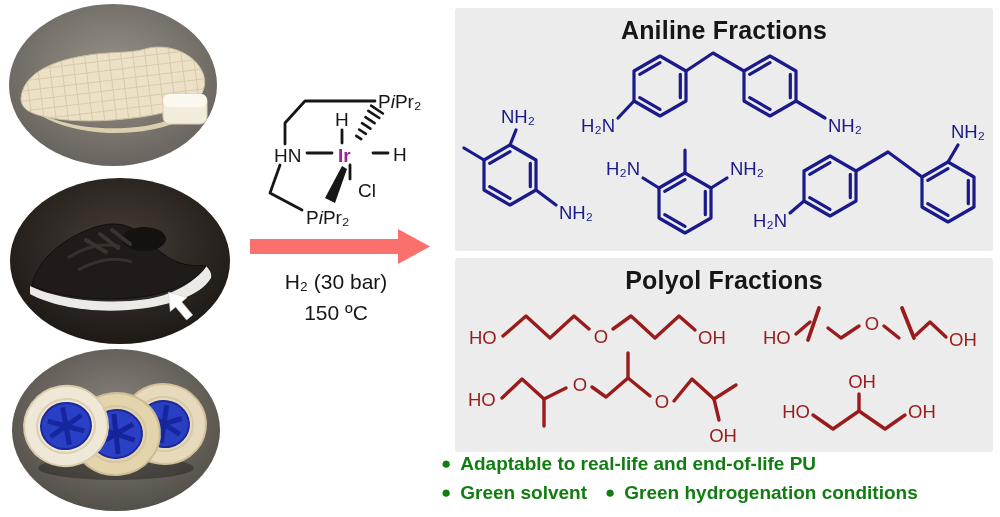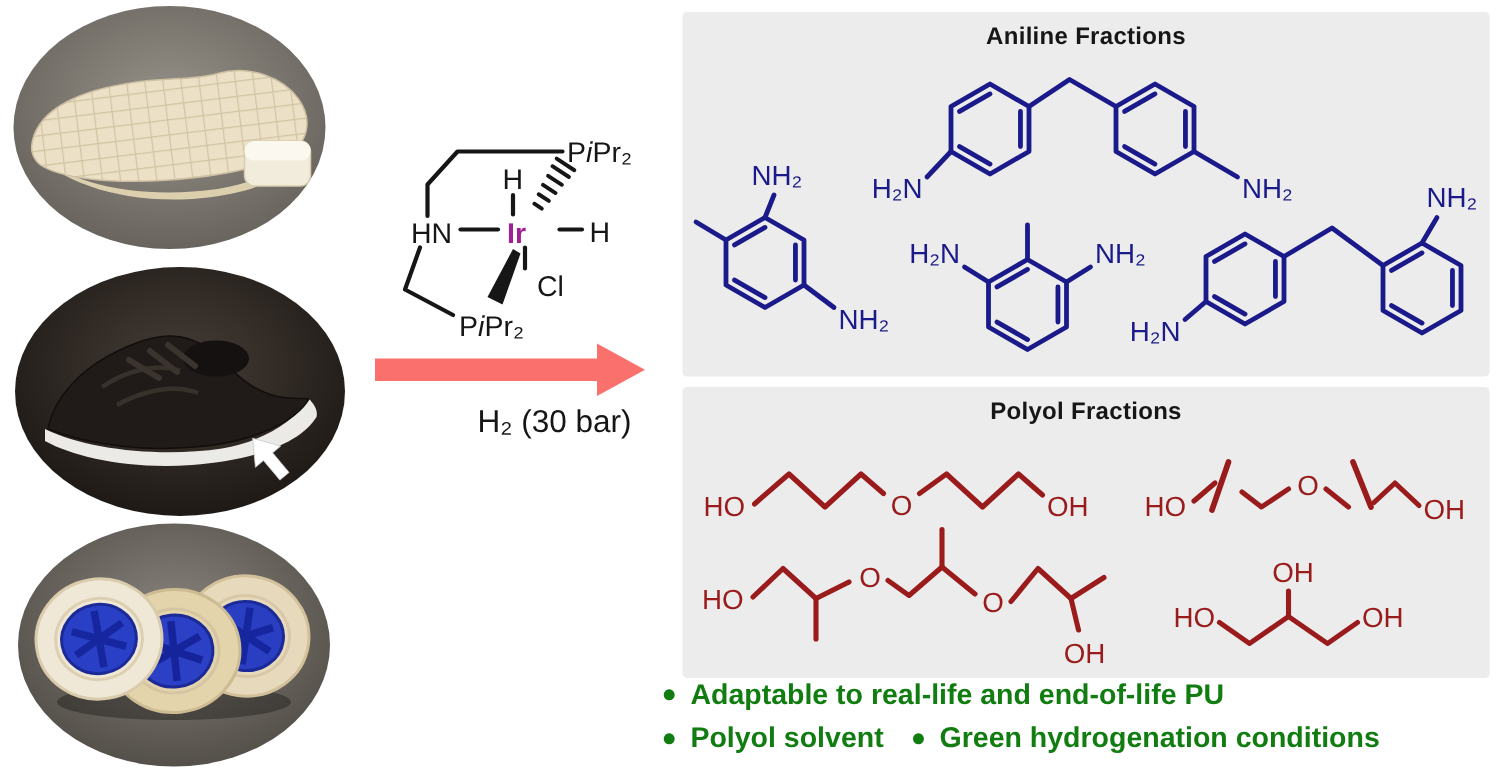--- a/index.html
+++ b/index.html
@@ -2,33 +2,33 @@
 <html style="--aniline_blue: #1a1a8a; --polyol_red: #9a1b1b; --green: #117d11; --arrow: #f9706d; --ir_purple: #9e1f98; --box_bg: #ececec; --ink: #1a1a1a;"><head>
 <meta charset="utf-8">
 <style>
   html,body{margin:0;padding:0;background:#fff;}
   .canvas{position:relative;width:1000px;height:517px;background:#ffffff;overflow:hidden;
           font-family:"Liberation Sans","DejaVu Sans",sans-serif;color:var(--ink,#1a1a1a);}
   .abs{position:absolute;}
   .photo{position:absolute;}
   .box{position:absolute;background:var(--box_bg,#ececec);border-radius:3px;}
   .box-title{position:absolute;left:0;right:0;top:8px;text-align:center;
-             font-size:16px;font-weight:bold;color:#161616;letter-spacing:.2px;}
+             font-size:25px;font-weight:bold;color:#161616;letter-spacing:.2px;}
   .struct-svg{position:absolute;left:0;top:0;}
   .aniline-art{color:var(--aniline_blue,#1a1a8a);}
   .polyol-art{color:var(--polyol_red,#9a1b1b);}
   .chem-text{font-size:18.5px;fill:currentColor;}
   .bond{stroke:currentColor;stroke-width:3.2;fill:none;stroke-linecap:round;stroke-linejoin:round;}
   .pbond{stroke:currentColor;stroke-width:3.4;fill:none;stroke-linecap:round;stroke-linejoin:round;}
   .cutmark{stroke:currentColor;stroke-width:3.8;stroke-linecap:round;}
   .cat-text{font-size:19px;fill:#161616;}
   .cat-bond{stroke:#161616;stroke-width:2.8;fill:none;stroke-linecap:round;stroke-linejoin:round;}
   .hash{stroke:#161616;stroke-width:2.6;stroke-linecap:round;}
   .ir{font-weight:bold;fill:var(--ir_purple,#9e1f98);}
-  .conditions{position:absolute;left:251px;top:266px;width:170px;text-align:right;
+  .conditions{position:absolute;left:251px;top:266px;width:170px;text-align:center;
               font-size:21px;line-height:31px;color:#161616;}
   .bullet-line{position:absolute;left:441px;display:flex;align-items:baseline;
                font-size:19px;font-weight:bold;color:var(--green,#117d11);white-space:nowrap;}
   .bullet-line .dot{font-size:17px;margin-right:9px;position:relative;top:-1px;}
   .bullet-group{display:flex;align-items:baseline;}
   .bullet-group+.bullet-group{margin-left:18px;}
 </style>
 </head>
 <body>
 
@@ -135,20 +135,21 @@
     <text class="cat-text" x="120" y="145">Cl</text>
     <text class="cat-text" x="140" y="56"><tspan>P</tspan><tspan font-style="italic">i</tspan><tspan>Pr₂</tspan></text>
     <text class="cat-text" x="68" y="172"><tspan>P</tspan><tspan font-style="italic">i</tspan><tspan>Pr₂</tspan></text>
   </svg>
 
   <svg class="abs" style="left:250px;top:228px;" width="180" height="40" viewBox="0 0 180 40">
     <polygon points="0,11 148,11 148,1 180,18.5 148,36 148,26 0,26" fill="var(--arrow,#f9706d)"></polygon>
   </svg>
   <div class="conditions">
     <div>H₂ (30 bar)</div>
+    <div>150 ºC</div>
   </div>
 
   <div class="box" style="left:455px;top:8px;width:538px;height:243px;">
     <div class="box-title">Aniline Fractions</div>
     <svg class="struct-svg aniline-art" width="538" height="243" viewBox="0 0 538 243">
       <defs>
         <g id="benz">
           <polygon points="0,-30 26,-15 26,15 0,30 -26,15 -26,-15" fill="none" stroke="currentColor" stroke-width="3.2" stroke-linejoin="round"></polygon>
           <path d="M20.3,-11.7 V11.7 M0,23.4 L-20.3,11.7 M-20.3,-11.7 L0,-23.4" fill="none" stroke="currentColor" stroke-width="3.2" stroke-linecap="round"></path>
         </g>
@@ -245,21 +246,21 @@
     </svg>
   </div>
 
   <div class="bullet-line" style="top:453px;">
     <span class="dot">●</span>
     <span>Adaptable to real-life and end-of-life PU</span>
   </div>
   <div class="bullet-line" style="top:482px;">
     <span class="bullet-group">
       <span class="dot">●</span>
-      <span>Polyol solvent</span>
+      <span>Green solvent</span>
     </span>
     <span class="bullet-group">
       <span class="dot">●</span>
       <span>Green hydrogenation conditions</span>
     </span>
   </div>
 
 </div>
 
 </body></html>

